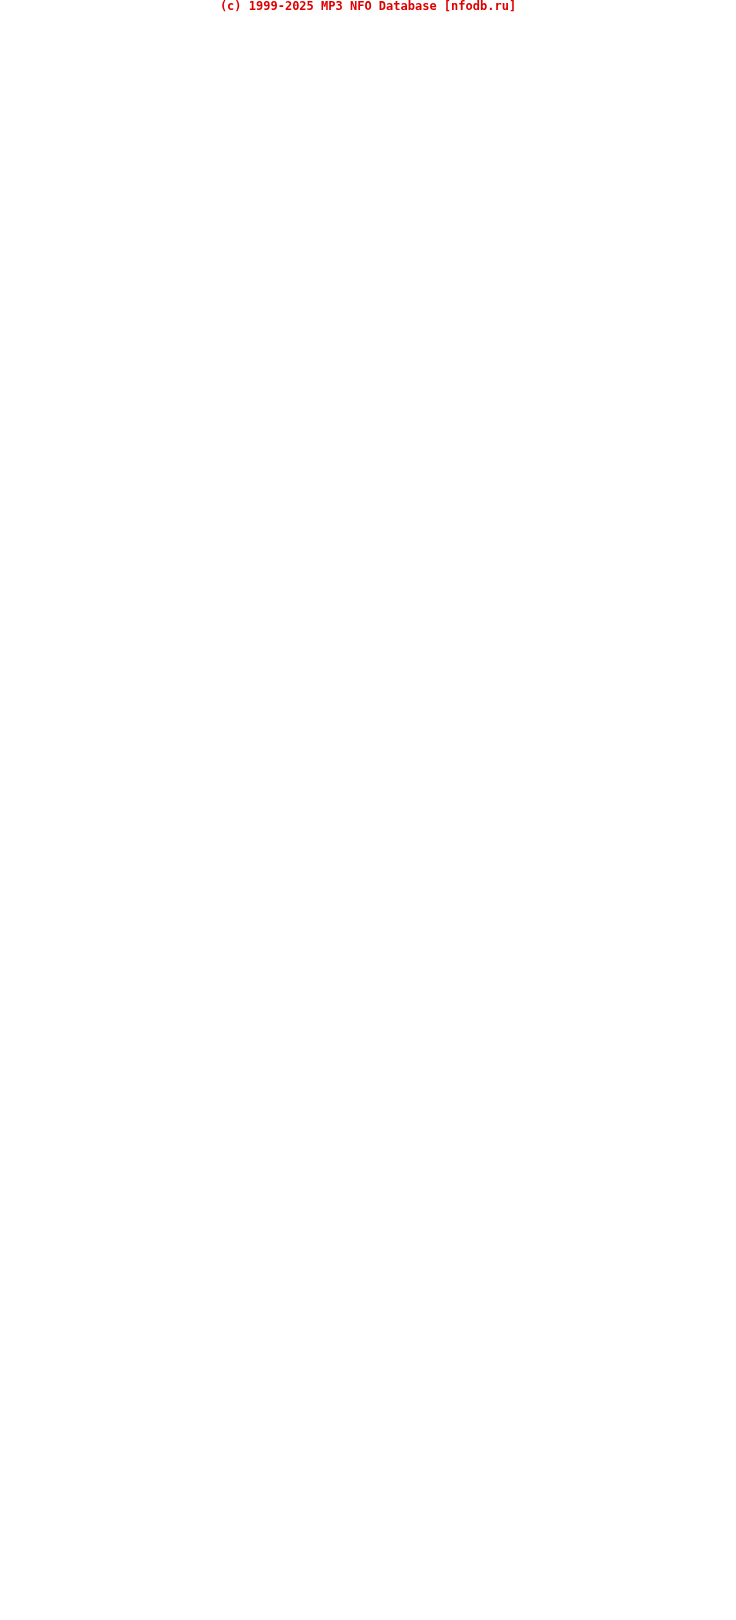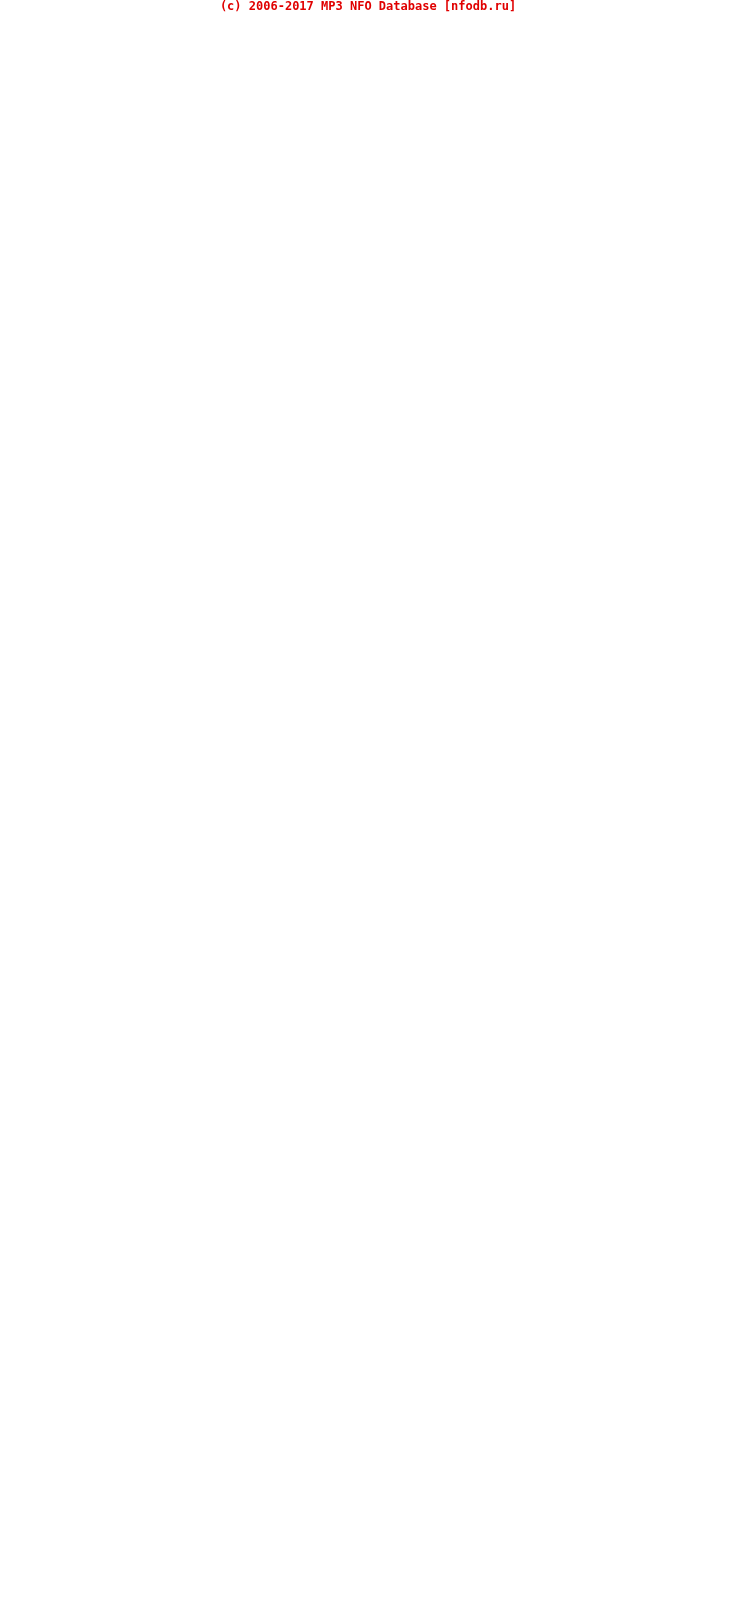--- a/index.html
+++ b/index.html
@@ -11,15 +11,15 @@
   }
   .nfo {
     position:absolute; left:17px; top:17px; margin:0;
     font-family:"Liberation Mono", monospace; font-size:13.2px; line-height:11.65px;
     color:#000000; white-space:pre; letter-spacing:-0.05px;
   }
 </style>
 </head>
 <body>
 
-<div class="header">(c) 2006-2017 MP3 NFO Database [nfodb.ru]</div>
+<div class="header">(c) 1999-2025 MP3 NFO Database [nfodb.ru]</div>
 
 <pre class="nfo" id="nfo"></pre>
 
 </body></html>

